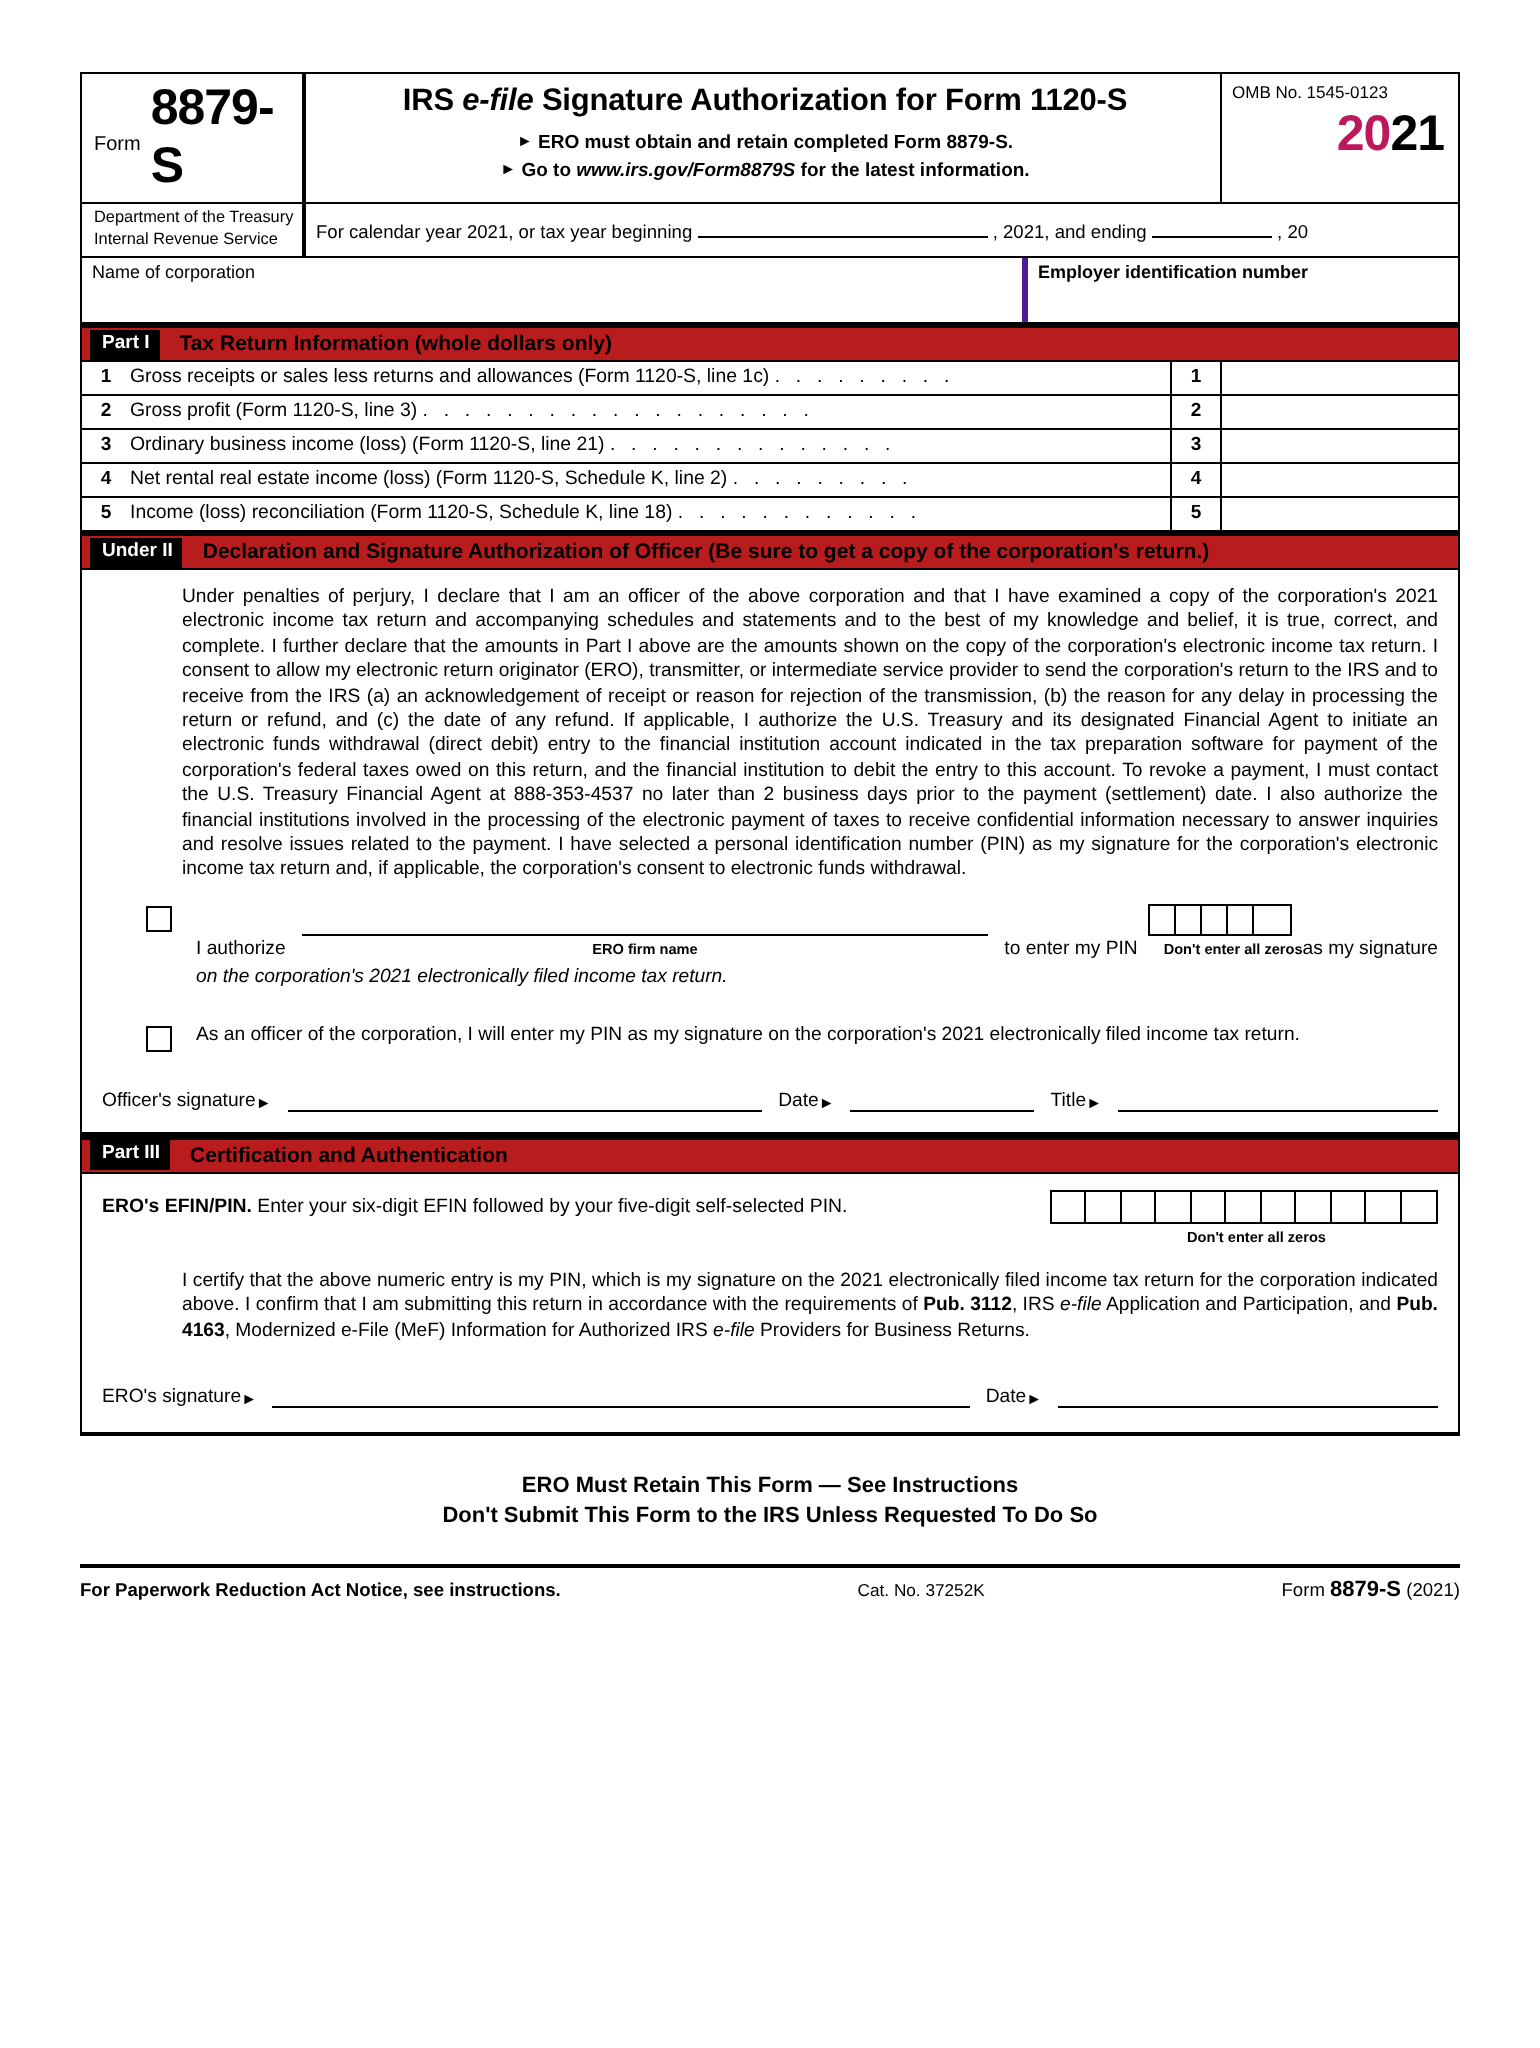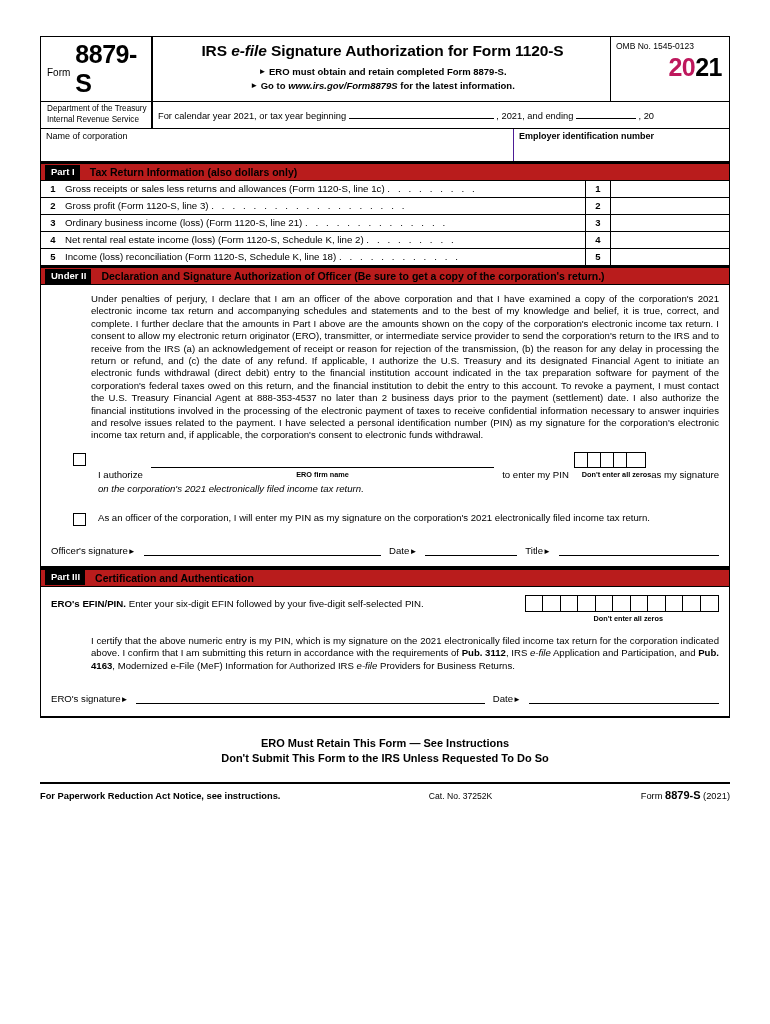--- a/index.html
+++ b/index.html
@@ -123,21 +123,21 @@
   
   .namerow {
     border-left: 1px solid #000;
     border-right: 1px solid #000;
     border-bottom: 1px solid #000;
     display: flex;
     height: 32px;
   }
   .namecell {
     flex: 1;
-    border-right: 1px solid #4c1d95;
+    border-right: 3px solid #4c1d95;
     box-sizing: border-box;
     padding: 2px 0 0 5px;
     font-size: 9px;
   }
   .eincell {
     width: 215px;
     box-sizing: border-box;
     padding: 2px 0 0 5px;
     font-size: 9px;
     font-weight: bold;
@@ -373,21 +373,21 @@
     <div class="namecell">
       <span>Name of corporation</span>
     </div>
     <div class="eincell">
       <span>Employer identification number</span>
     </div>
   </div>
 
   <div class="partbar">
     <span class="partlbl">Part I</span>
-    <span class="parttxt">Tax Return Information (also dollars only)</span>
+    <span class="parttxt">Tax Return Information (whole dollars only)</span>
   </div>
   <div class="lines">
 
     <div class="lrow">
       <div class="lnum">1</div>
       <div class="ltxt"><span>Gross receipts or sales less returns and allowances (Form 1120-S, line 1c)</span> <span class="dotfill">. . . . . . . . .</span></div>
       <div class="lbox-n">1</div>
       <div class="lbox-v"></div>
     </div>
 

